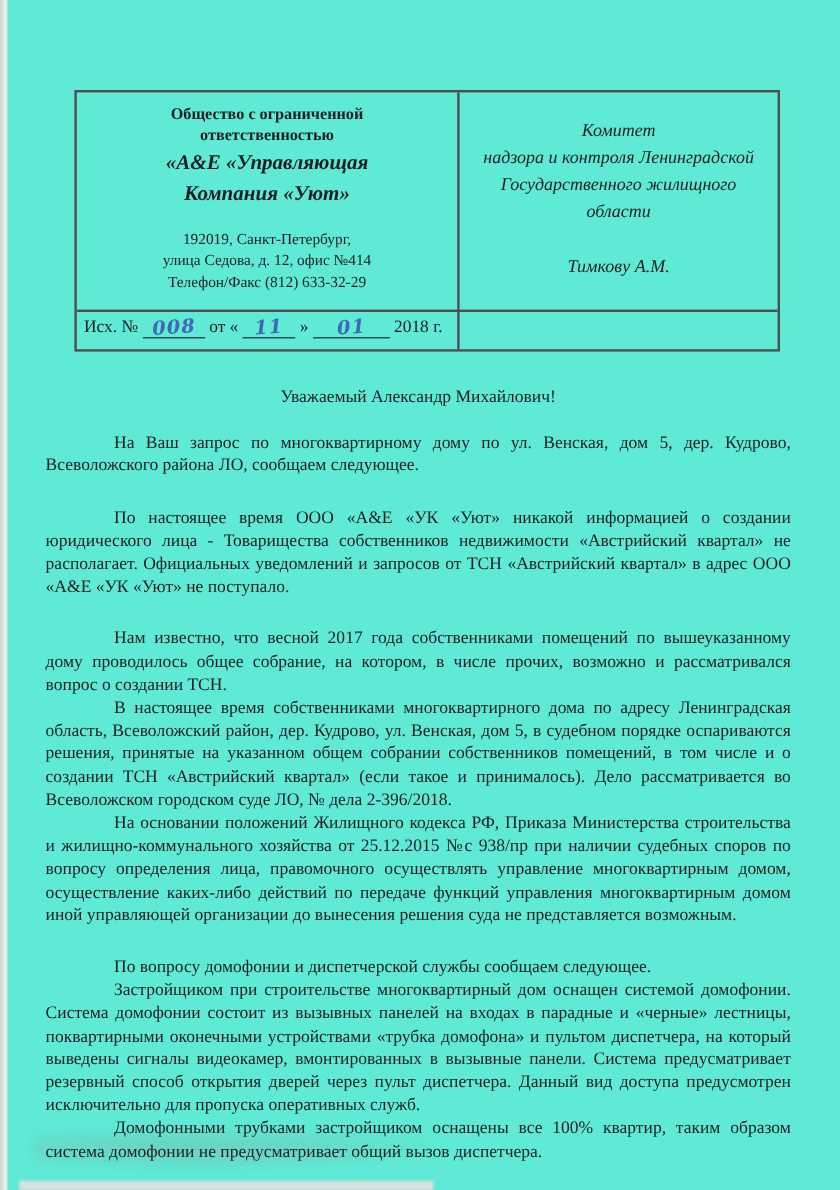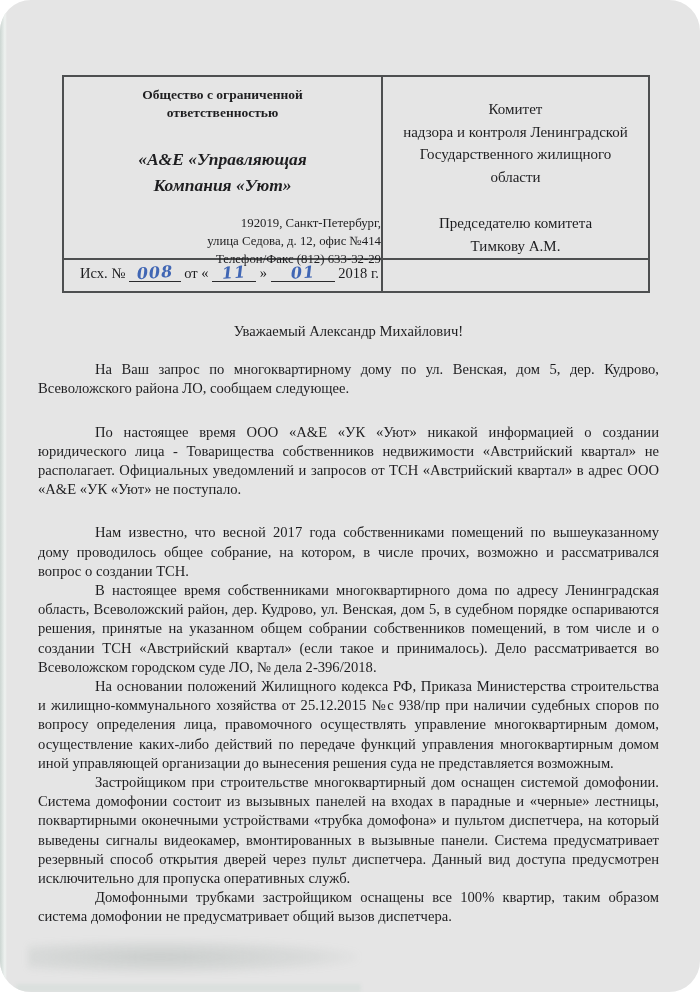--- a/index.html
+++ b/index.html
@@ -1,24 +1,23 @@
 <!DOCTYPE html>
 <html lang="ru"><head>
 <meta charset="utf-8">
 <style>
   html,body{margin:0;padding:0;}
   body{background:#ffffff;}
   .page{
     position:relative;
     width:700px;height:992px;
-    background:#e5e5e5;
+    background:#5eead4;
     overflow:hidden;
     font-family:"Liberation Serif","DejaVu Serif",serif;
     color:#1e1e20;
-    border-radius:31px;
   }
   
   .scan-edge-left{
     position:absolute;left:0;top:0;width:7px;height:100%;
     background:linear-gradient(to right,#ccd6d2,#eef2f0 70%,rgba(255,255,255,0));
   }
   .scan-smudge{
     position:absolute;left:28px;top:940px;width:330px;height:34px;
     background:radial-gradient(ellipse at 40% 50%,rgba(140,152,148,0.30),rgba(140,152,148,0.12) 55%,transparent 75%);
     filter:blur(3px);
@@ -29,30 +28,30 @@
   }
   
   .header-table{
     position:absolute;left:62px;top:75px;width:584px;height:214px;
     border:2px solid #4d4f50;
   }
   .v-divider{position:absolute;left:317px;top:0;bottom:0;width:2px;background:#4d4f50;}
   .h-divider{position:absolute;left:0;right:0;top:181px;height:2px;background:#4d4f50;}
   .cell-sender{position:absolute;left:0;top:0;width:317px;height:181px;text-align:center;}
   .cell-outgoing{position:absolute;left:0;top:183px;width:317px;height:29px;}
-  .cell-recipient{position:absolute;left:319px;top:0;right:0;height:165px;text-align:center;}
+  .cell-recipient{position:absolute;left:319px;top:0;right:0;height:165px;text-align:center;font-style:italic;}
   .org-type{font-weight:bold;font-size:13.5px;line-height:1.3;margin-top:9px;}
-  .org-name{font-weight:bold;font-style:italic;font-size:17.5px;line-height:1.5;margin-top:25px;}
-  .sender-address{font-size:12.8px;line-height:1.42;margin-top:15px;text-align:right;}
+  .org-name{font-weight:bold;font-style:italic;font-size:17.5px;line-height:1.5;margin-top:1px;}
+  .sender-address{font-size:12.8px;line-height:1.42;margin-top:15px;}
   .recipient-org{font-size:15px;line-height:1.5;margin-top:21px;}
   .recipient-person{font-size:15px;line-height:1.5;margin-top:24px;}
   
   .outgoing-line{
     font-size:14.5px;white-space:nowrap;
-    padding:5px 0 0 16px;
+    padding:5px 0 0 6px;
   }
   .blank{
     position:relative;display:inline-block;
     border-bottom:1.3px solid #2a2a2c;
     height:15px;vertical-align:bottom;
   }
   .blank.w-num{width:52px;}
   .blank.w-day{width:44px;}
   .blank.w-month{width:64px;}
   .hand{
@@ -116,31 +115,31 @@
     </div>
 
     <div class="cell-recipient">
       <div class="recipient-org">
         <div>Комитет</div>
         <div>надзора и контроля Ленинградской</div>
         <div>Государственного жилищного</div>
         <div>области</div>
       </div>
       <div class="recipient-person">
-        <div>Председателю комитета</div>
         <div>Тимкову А.М.</div>
       </div>
     </div>
   </div>
 
   <div class="body-text">
     <p class="salutation">Уважаемый Александр Михайлович!</p>
     <p class="para">На Ваш запрос по многоквартирному дому по ул. Венская, дом 5, дер. Кудрово, Всеволожского района ЛО, сообщаем следующее.</p>
     <p class="para gap">По настоящее время ООО «A&amp;E «УК «Уют» никакой информацией о создании юридического лица - Товарищества собственников недвижимости «Австрийский квартал» не располагает. Официальных уведомлений и запросов от ТСН «Австрийский квартал» в адрес ООО «A&amp;E «УК «Уют» не поступало.</p>
     <p class="para gap">Нам известно, что весной 2017 года собственниками помещений по вышеуказанному дому проводилось общее собрание, на котором, в числе прочих, возможно и рассматривался вопрос о создании ТСН.</p>
     <p class="para">В настоящее время собственниками многоквартирного дома по адресу Ленинградская область, Всеволожский район, дер. Кудрово, ул. Венская, дом 5, в судебном порядке оспариваются решения, принятые на указанном общем собрании собственников помещений, в том числе и о создании ТСН «Австрийский квартал» (если такое и принималось). Дело рассматривается во Всеволожском городском суде ЛО, № дела 2-396/2018.</p>
     <p class="para">На основании положений Жилищного кодекса РФ, Приказа Министерства строительства и жилищно-коммунального хозяйства от 25.12.2015 №с 938/пр при наличии судебных споров по вопросу определения лица, правомочного осуществлять управление многоквартирным домом, осуществление каких-либо действий по передаче функций управления многоквартирным домом иной управляющей организации до вынесения решения суда не представляется возможным.</p>
+    <p class="para gap">По вопросу домофонии и диспетчерской службы сообщаем следующее.</p>
     <p class="para">Застройщиком при строительстве многоквартирный дом оснащен системой домофонии. Система домофонии состоит из вызывных панелей на входах в парадные и «черные» лестницы, поквартирными оконечными устройствами «трубка домофона» и пультом диспетчера, на который выведены сигналы видеокамер, вмонтированных в вызывные панели. Система предусматривает резервный способ открытия дверей через пульт диспетчера. Данный вид доступа предусмотрен исключительно для пропуска оперативных служб.</p>
     <p class="para">Домофонными трубками застройщиком оснащены все 100% квартир, таким образом система домофонии не предусматривает общий вызов диспетчера.</p>
 
   </div>
 
 </div>
 
 </body></html>

